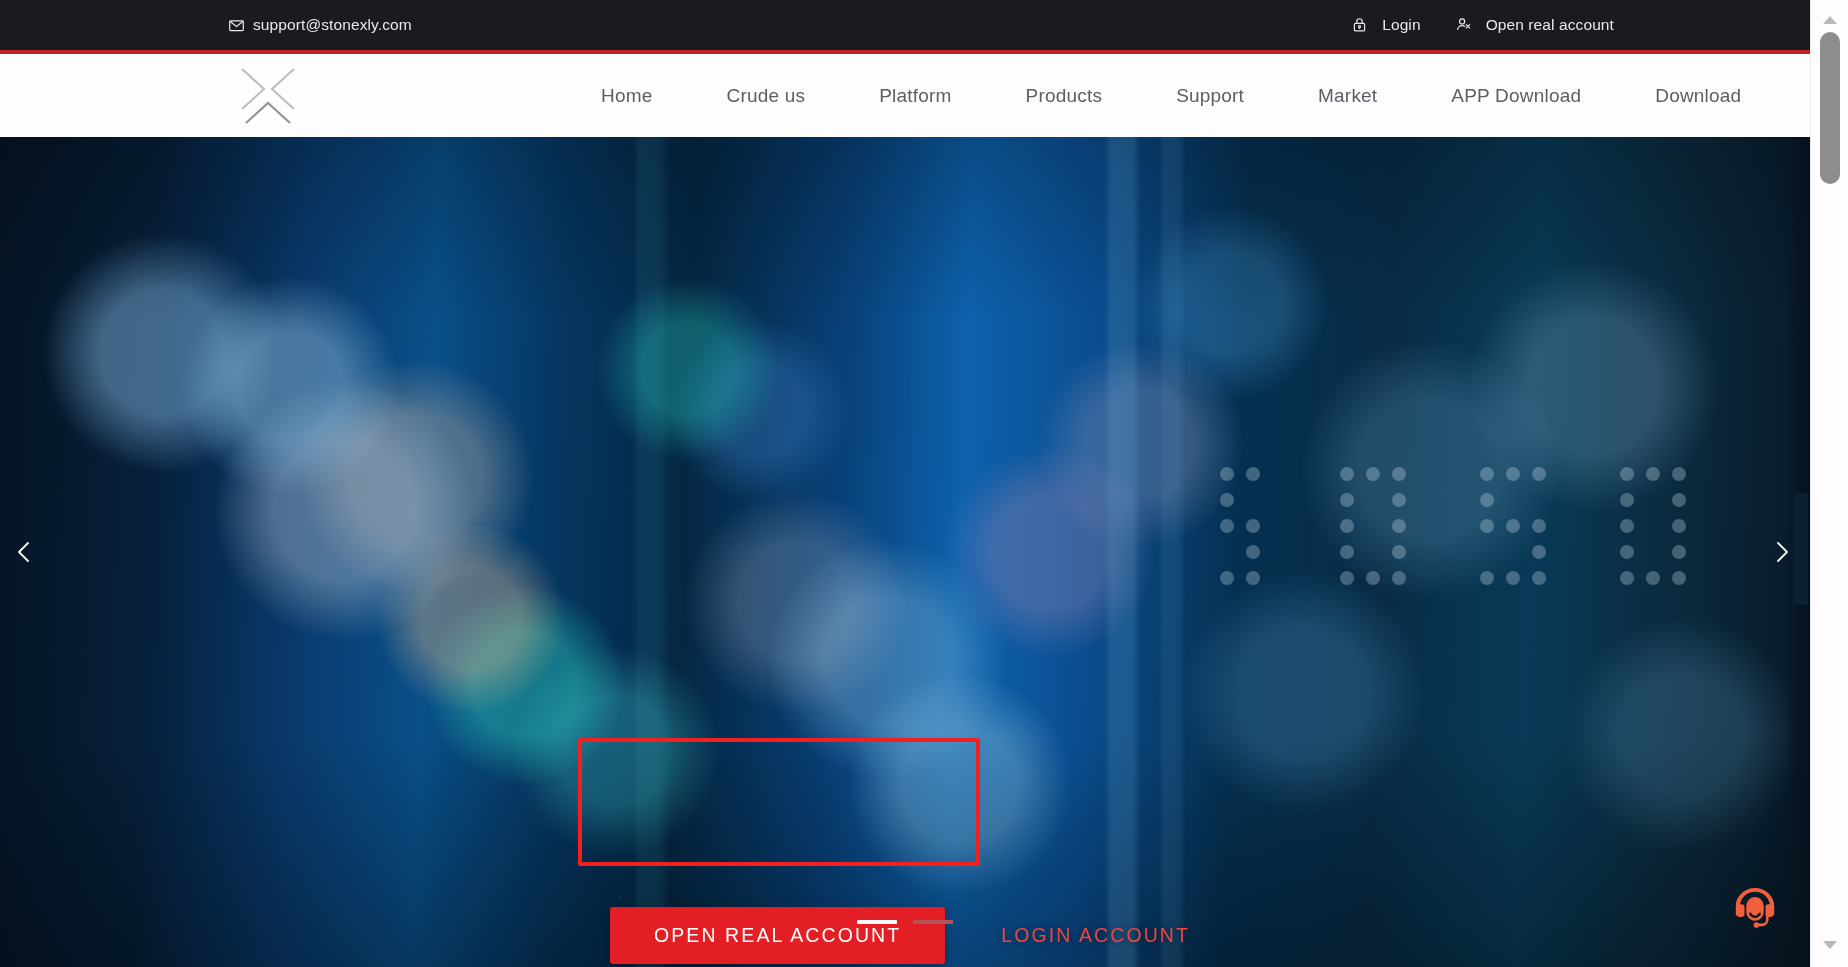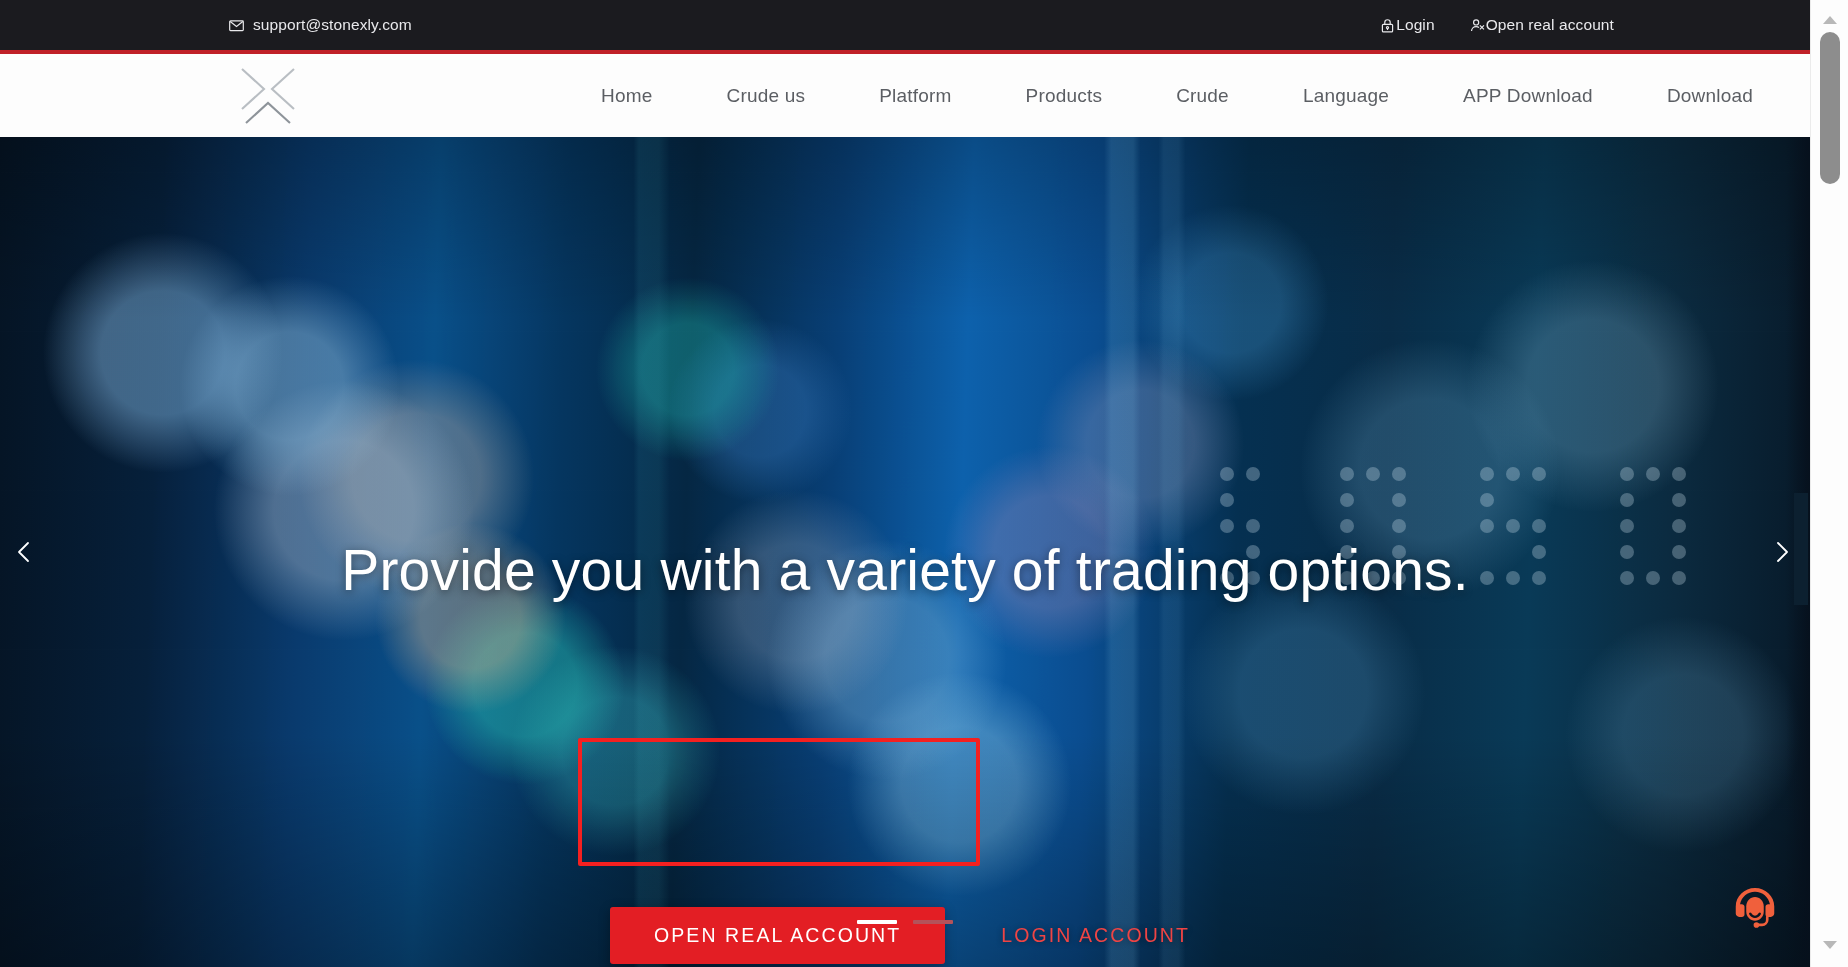--- a/index.html
+++ b/index.html
@@ -20,21 +20,21 @@
     z-index:40;
   }
   .topbar-left {
     display:flex; align-items:center; gap:8px;
     margin-left:228px;
   }
   .topbar-right {
     display:flex; align-items:center; gap:34px;
     margin-left:auto; margin-right:196px;
   }
-  .tb-item { display:flex; align-items:flex-end; gap:0; cursor:pointer; }
+  .tb-item { display:flex; align-items:flex-start; gap:14px; cursor:pointer; }
   .tb-text { color:#e9e9ec; font-size:15.5px; letter-spacing:.1px; }
   .tb-ico { width:17px; height:17px; display:block; }
   .tb-ico svg { display:block; width:17px; height:17px; }
 
   
   .red-rule {
     position:absolute; top:50px; left:0; width:1810px; height:4px;
     background:#c02028; z-index:41;
   }
 
@@ -274,22 +274,22 @@
         <path d="M56 4 L34 24 L56 44" stroke="#b9bec3"></path>
         <path d="M8 58 L30 38 L52 58" stroke="#8e949a"></path>
       </svg>
     </div>
 
     <div class="navlinks">
       <span class="navlink">Home</span>
       <span class="navlink">Crude us</span>
       <span class="navlink">Platform</span>
       <span class="navlink">Products</span>
-      <span class="navlink">Crude</span>
-      <span class="navlink">Language</span>
+      <span class="navlink">Support</span>
+      <span class="navlink">Market</span>
       <span class="navlink">APP Download</span>
       <span class="navlink">Download</span>
     </div>
   </nav>
 
   <section class="hero">
     <div class="hero-bg"></div>
     <div class="hero-streaks"></div>
     <div class="hero-watermarks"></div>
 
@@ -344,21 +344,20 @@
             <rect x="30" y="118" width="14" height="14" rx="7"></rect>
               <rect x="82" y="118" width="14" height="14" rx="7"></rect>
             <rect x="30" y="144" width="14" height="14" rx="7"></rect>
               <rect x="56" y="144" width="14" height="14" rx="7"></rect>
               <rect x="82" y="144" width="14" height="14" rx="7"></rect>
           </g>
         </g>
       </svg>
     </div>
 
-    <h1 class="hero-title">Provide you with a variety of trading options.</h1>
 
     <div class="cta-row">
       <button class="btn-primary">OPEN REAL ACCOUNT</button>
       <button class="btn-ghost">LOGIN ACCOUNT</button>
     </div>
 
     <div class="slide-edge"></div>
     <div class="slide-edge-bar"></div>
 
     <div class="carousel-arrow carousel-prev">

